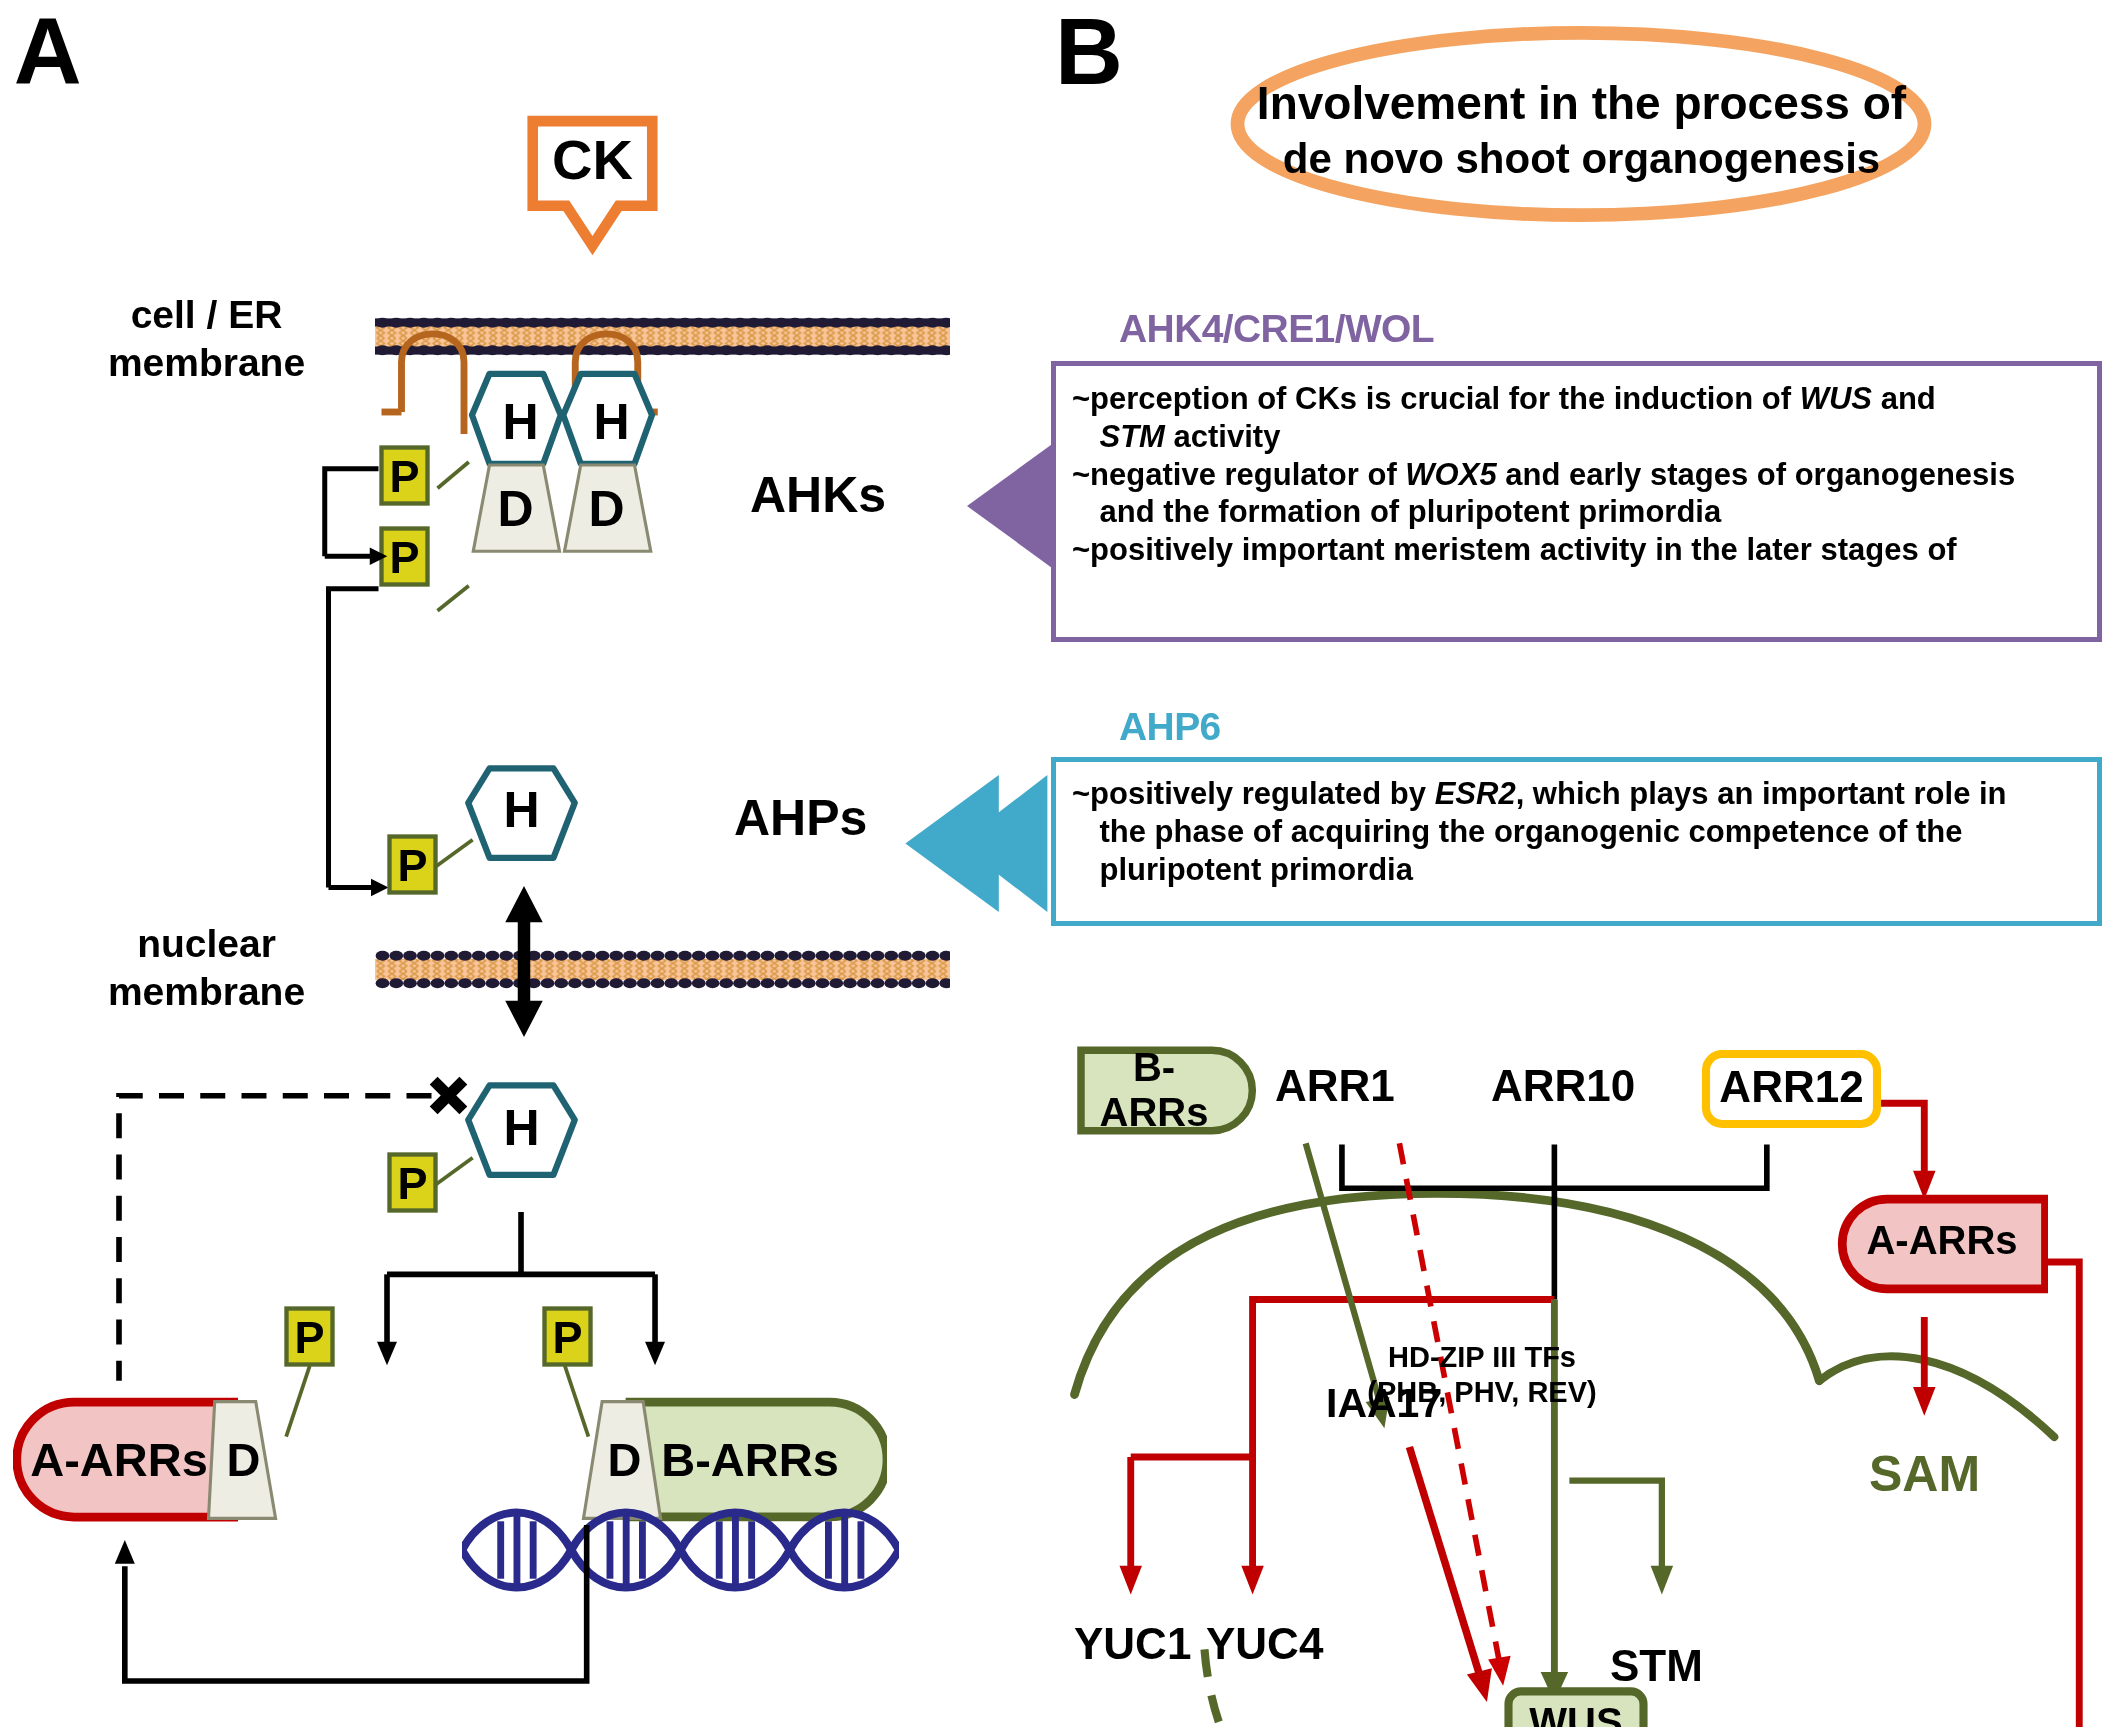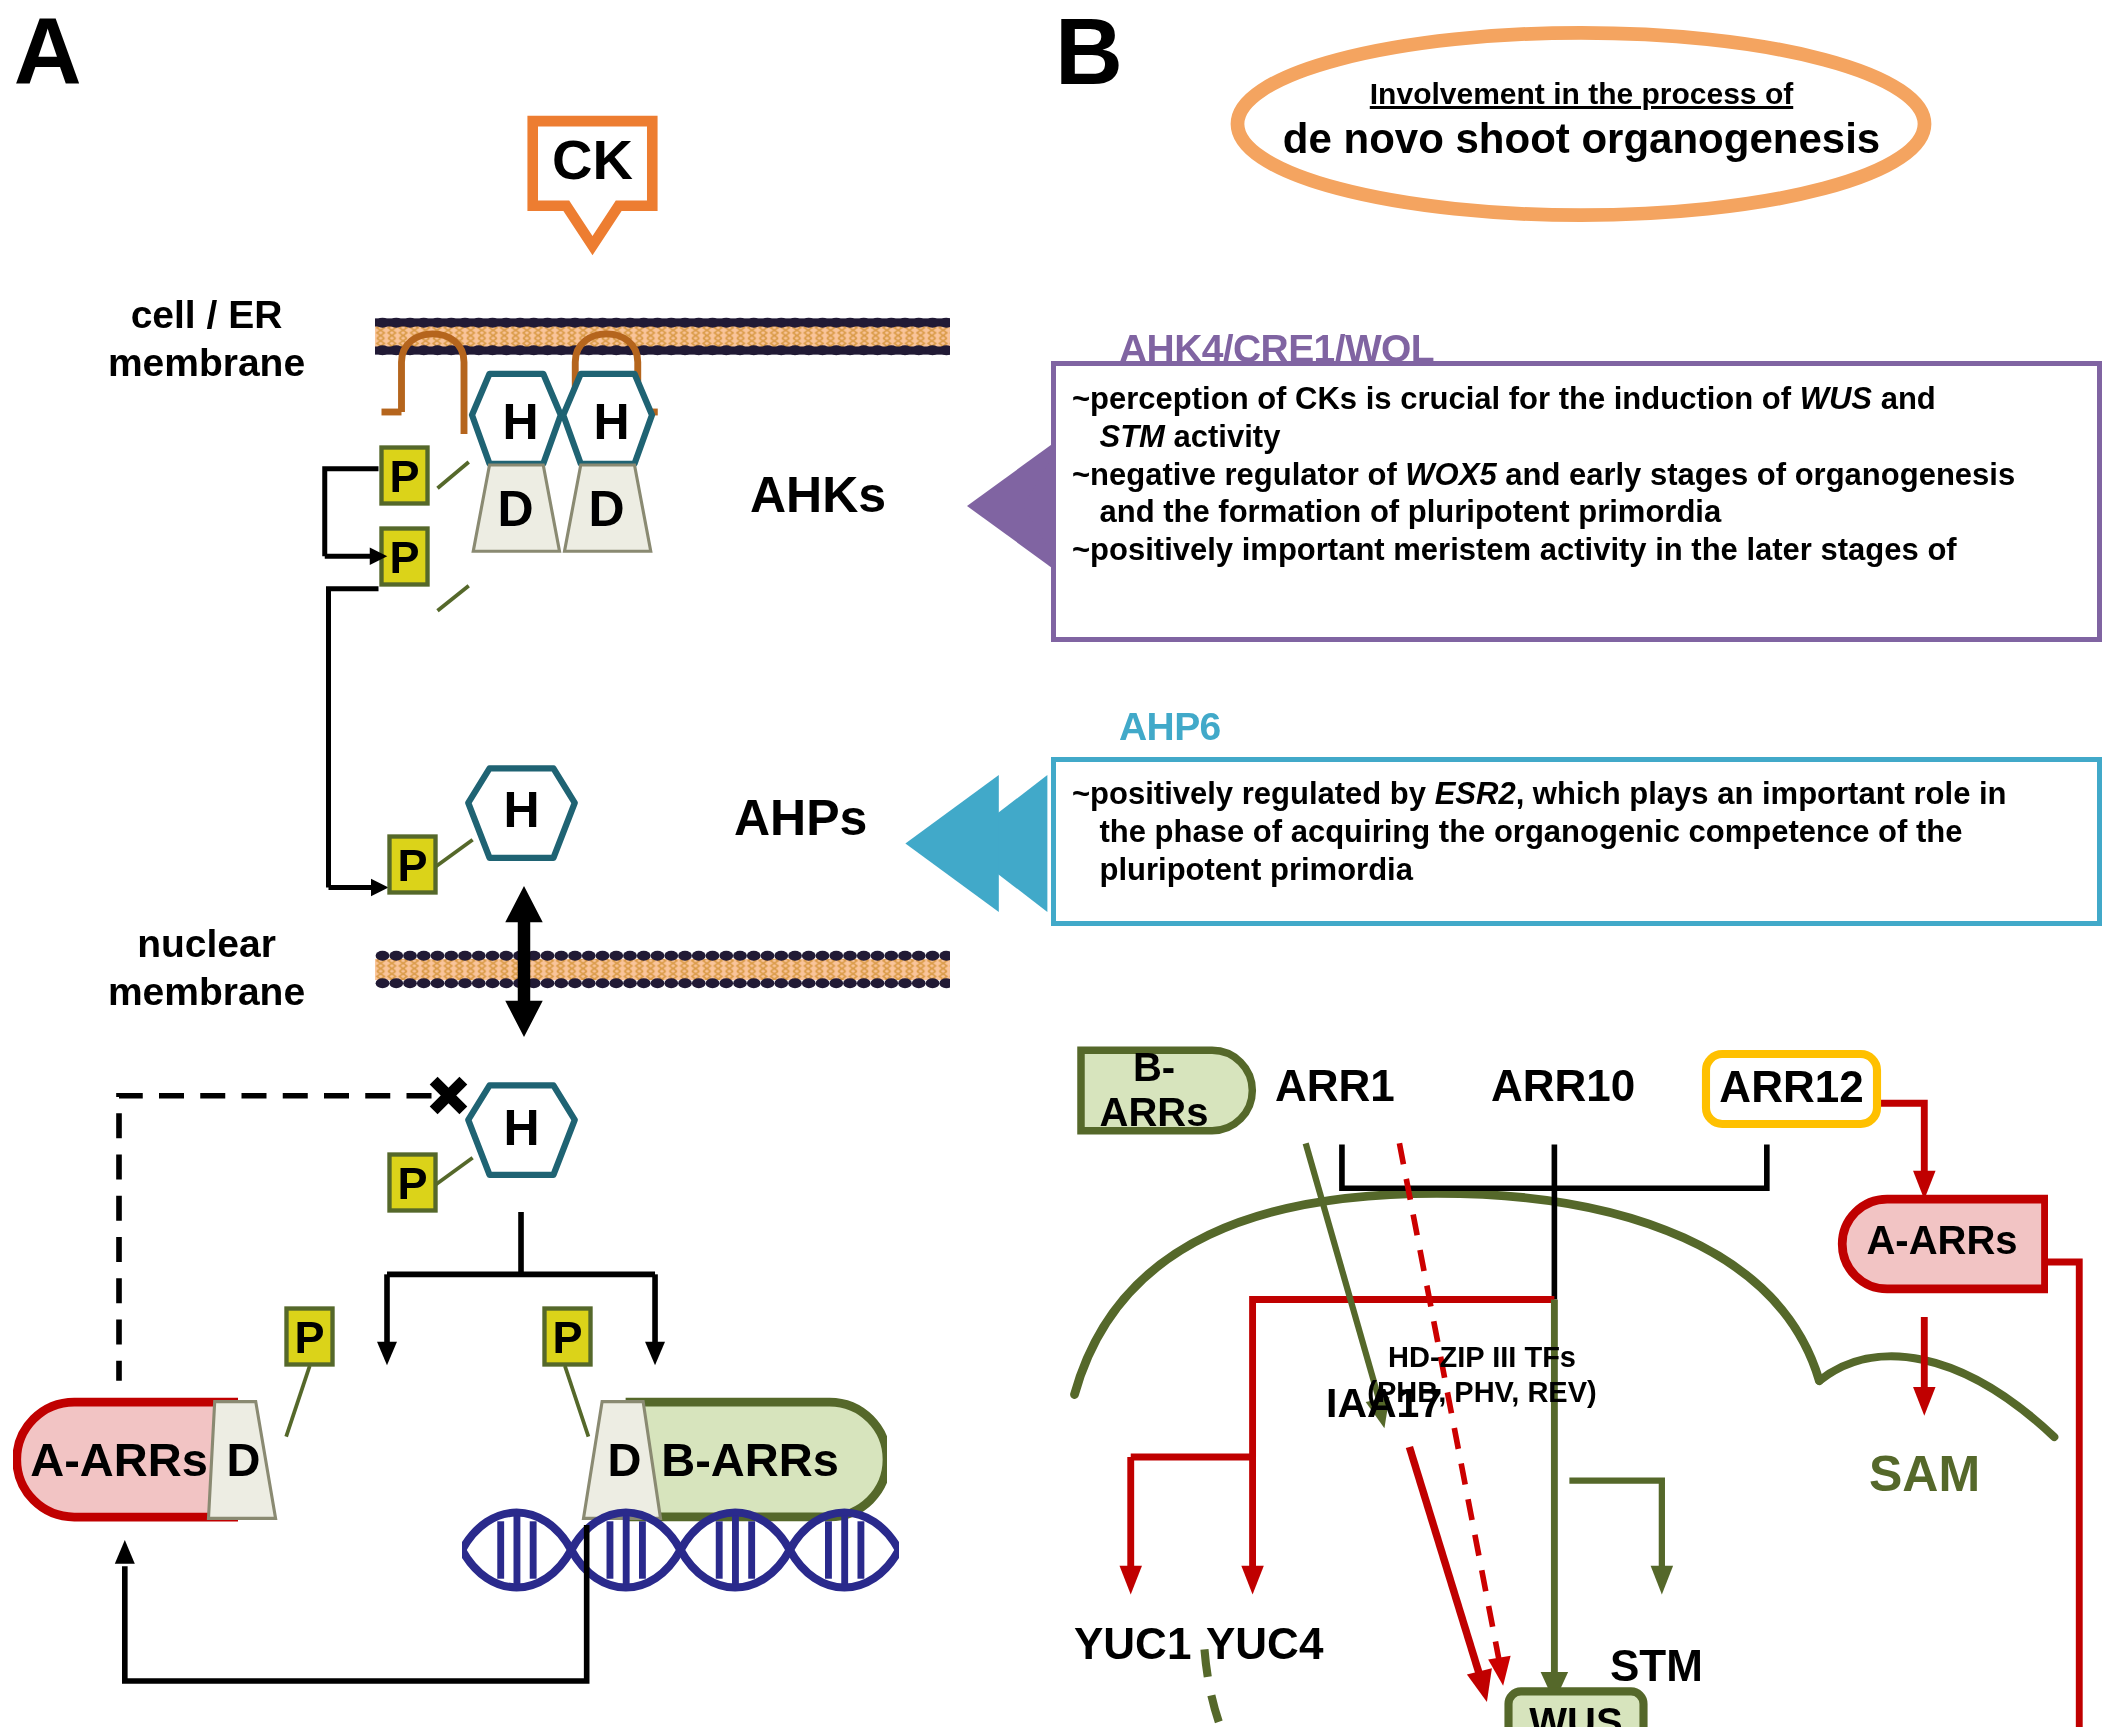--- a/index.html
+++ b/index.html
@@ -451,25 +451,25 @@
       <polygon points="30,24 14,62 46,62" fill="#000"></polygon>
     </svg>
   </div>
 
   <div class="abs" style="left:1225px;top:24px;">
     <svg width="712" height="200" viewBox="0 0 1140 320">
       <ellipse cx="570" cy="160" rx="550" ry="146" fill="#fff" stroke="#F4A460" stroke-width="22"></ellipse>
     </svg>
   </div>
   <div class="abs" style="left:1244px;top:75px;width:675px;text-align:center;">
-    <div class="lbl" style="font-size:30px;line-height:1.26;text-decoration:underline;">Involvement in the process of</div>
+    <div class="lbl" style="font-size:46px;line-height:1.26;">Involvement in the process of</div>
     <div class="lbl" style="font-size:42px;line-height:1.26;">de novo shoot organogenesis</div>
   </div>
 
-  <div class="abs box-title" style="left:1119px;top:307px;color:#8064a2;margin-top:20px;">AHK4/CRE1/WOL</div>
+  <div class="abs box-title" style="left:1119px;top:307px;color:#8064a2;">AHK4/CRE1/WOL</div>
 
   <div class="abs" style="left:967px;top:434px;">
     <svg width="100" height="144" viewBox="0 0 160 230">
       <polygon points="158,0 158,230 0,115" fill="#8064a2"></polygon>
       <polygon points="158,0 158,230 90,115" fill="#8064a2"></polygon>
     </svg>
   </div>
 
   <div class="abs info-box" style="left:1051px;top:361px;width:1051px;height:281px;border-color:#8064a2;"></div>
   <div class="abs" style="left:1072px;top:380px;width:1012px;">

